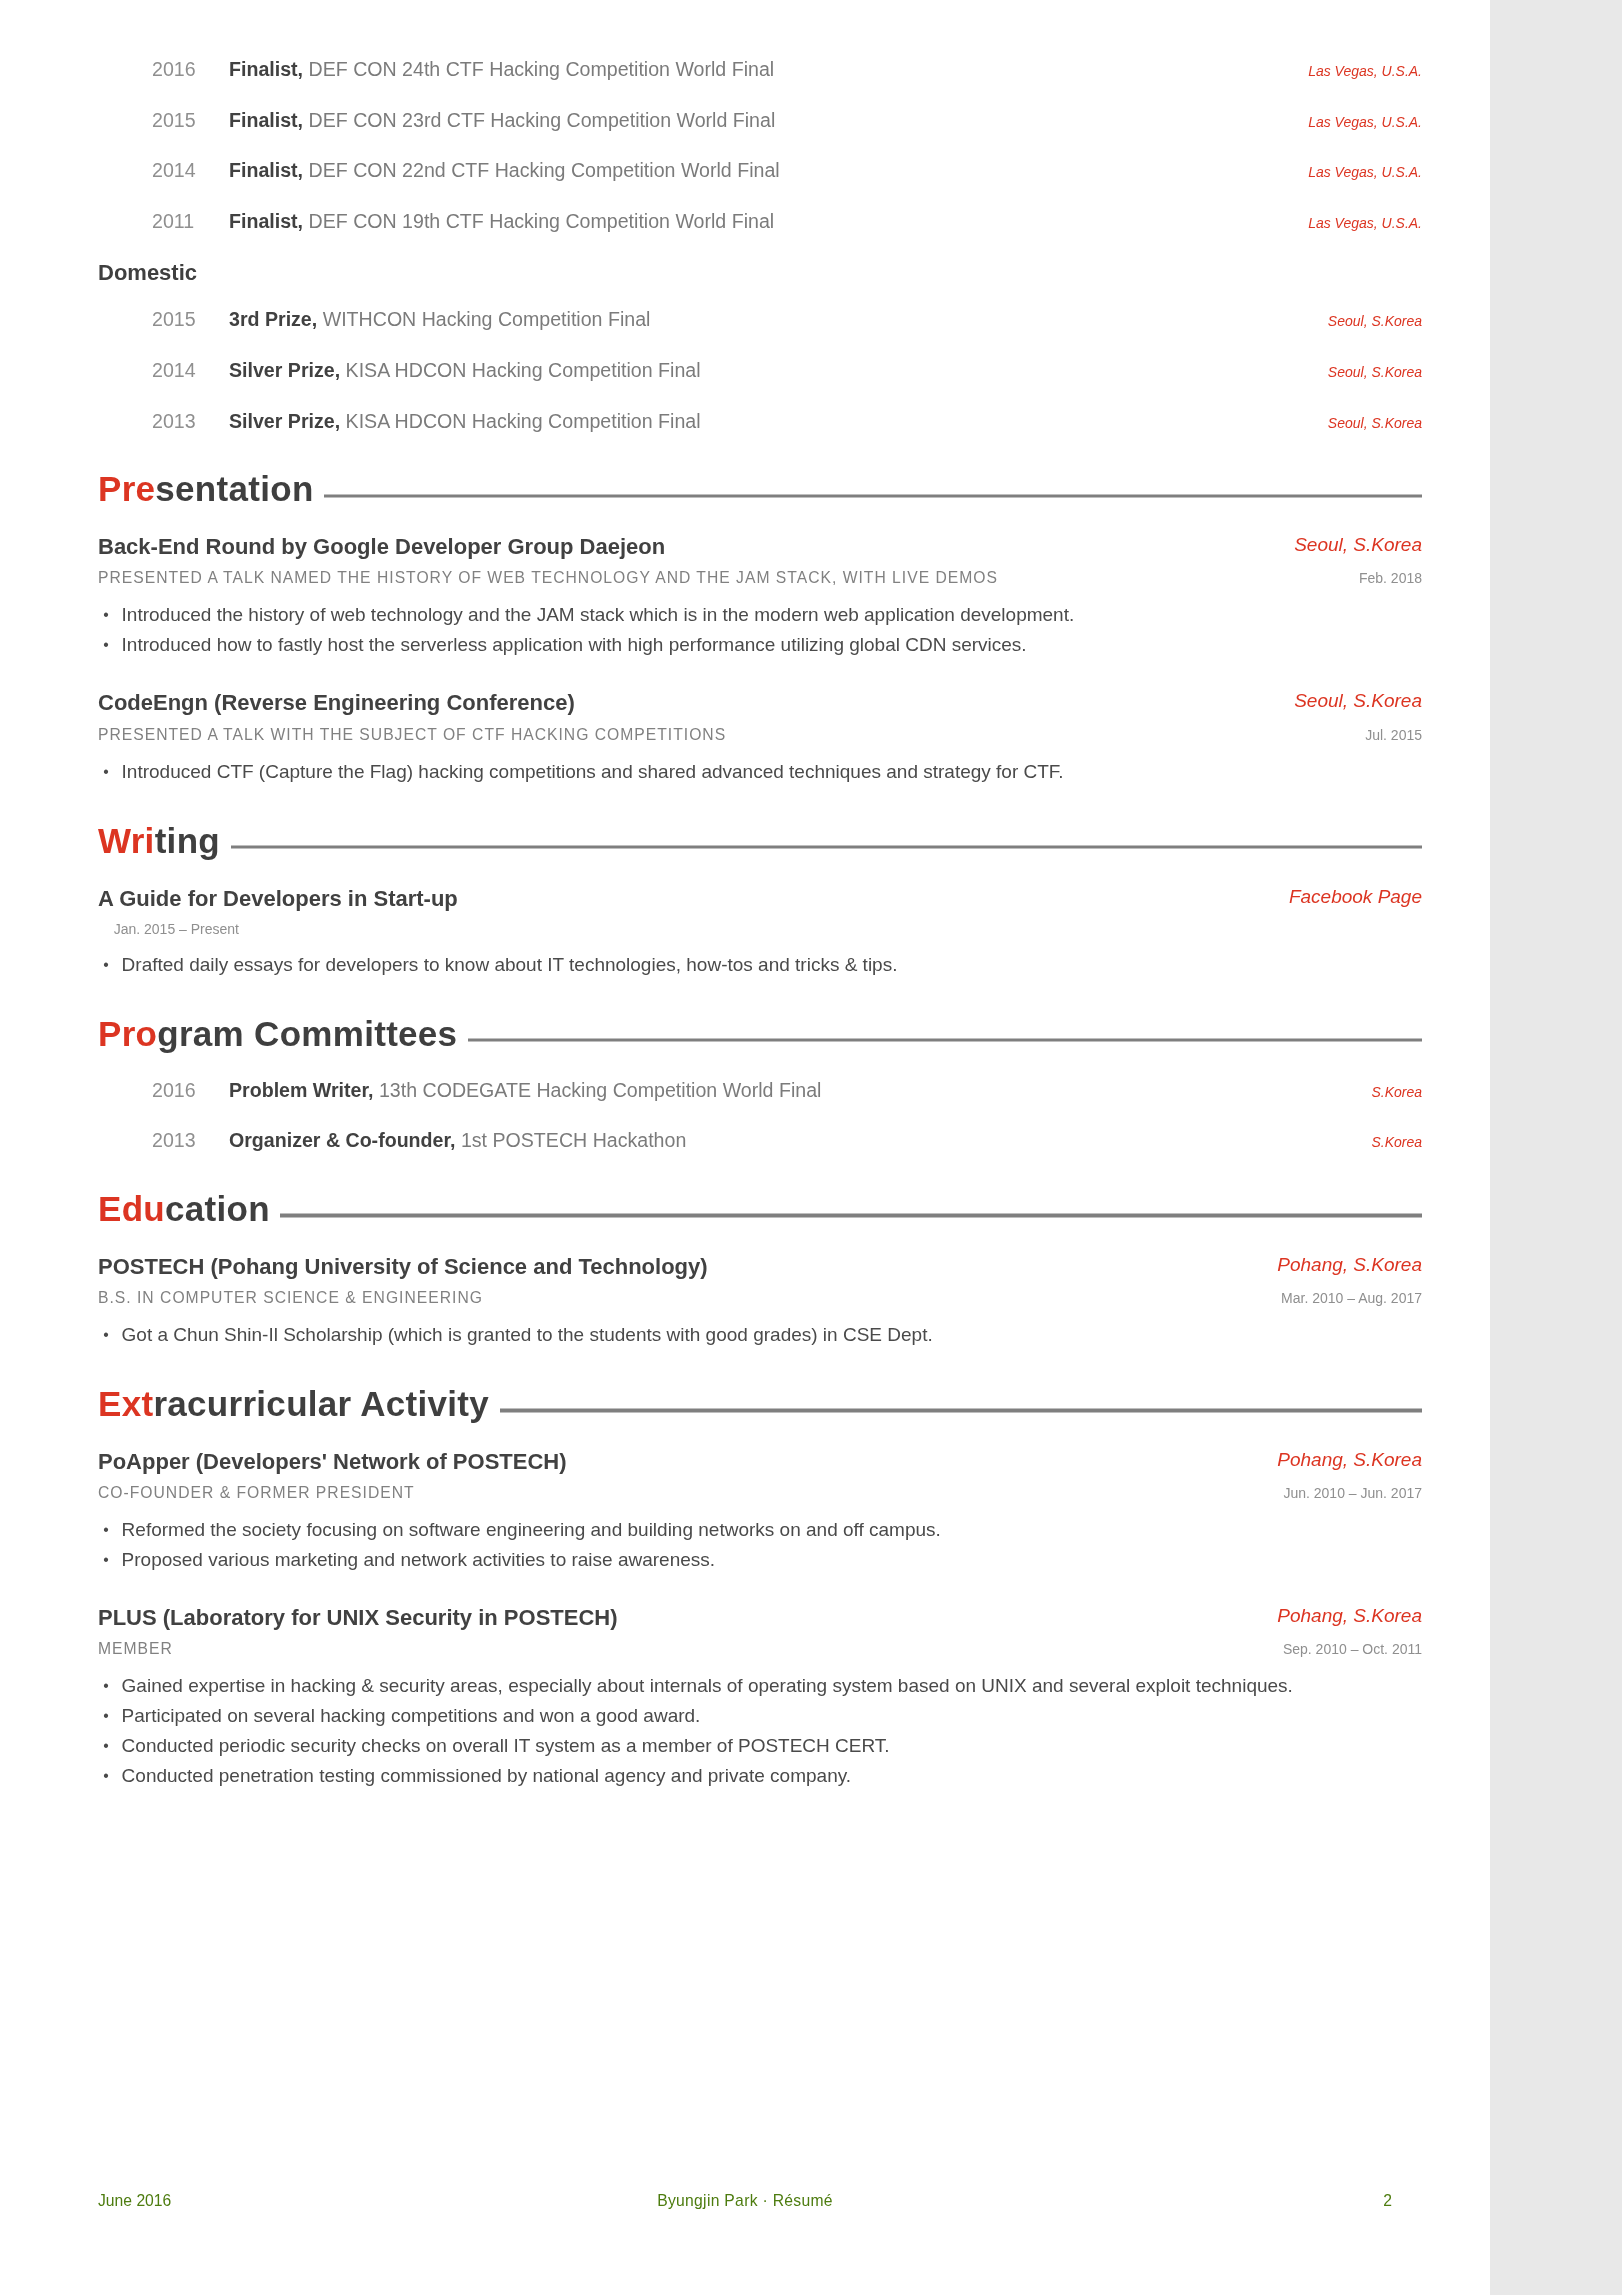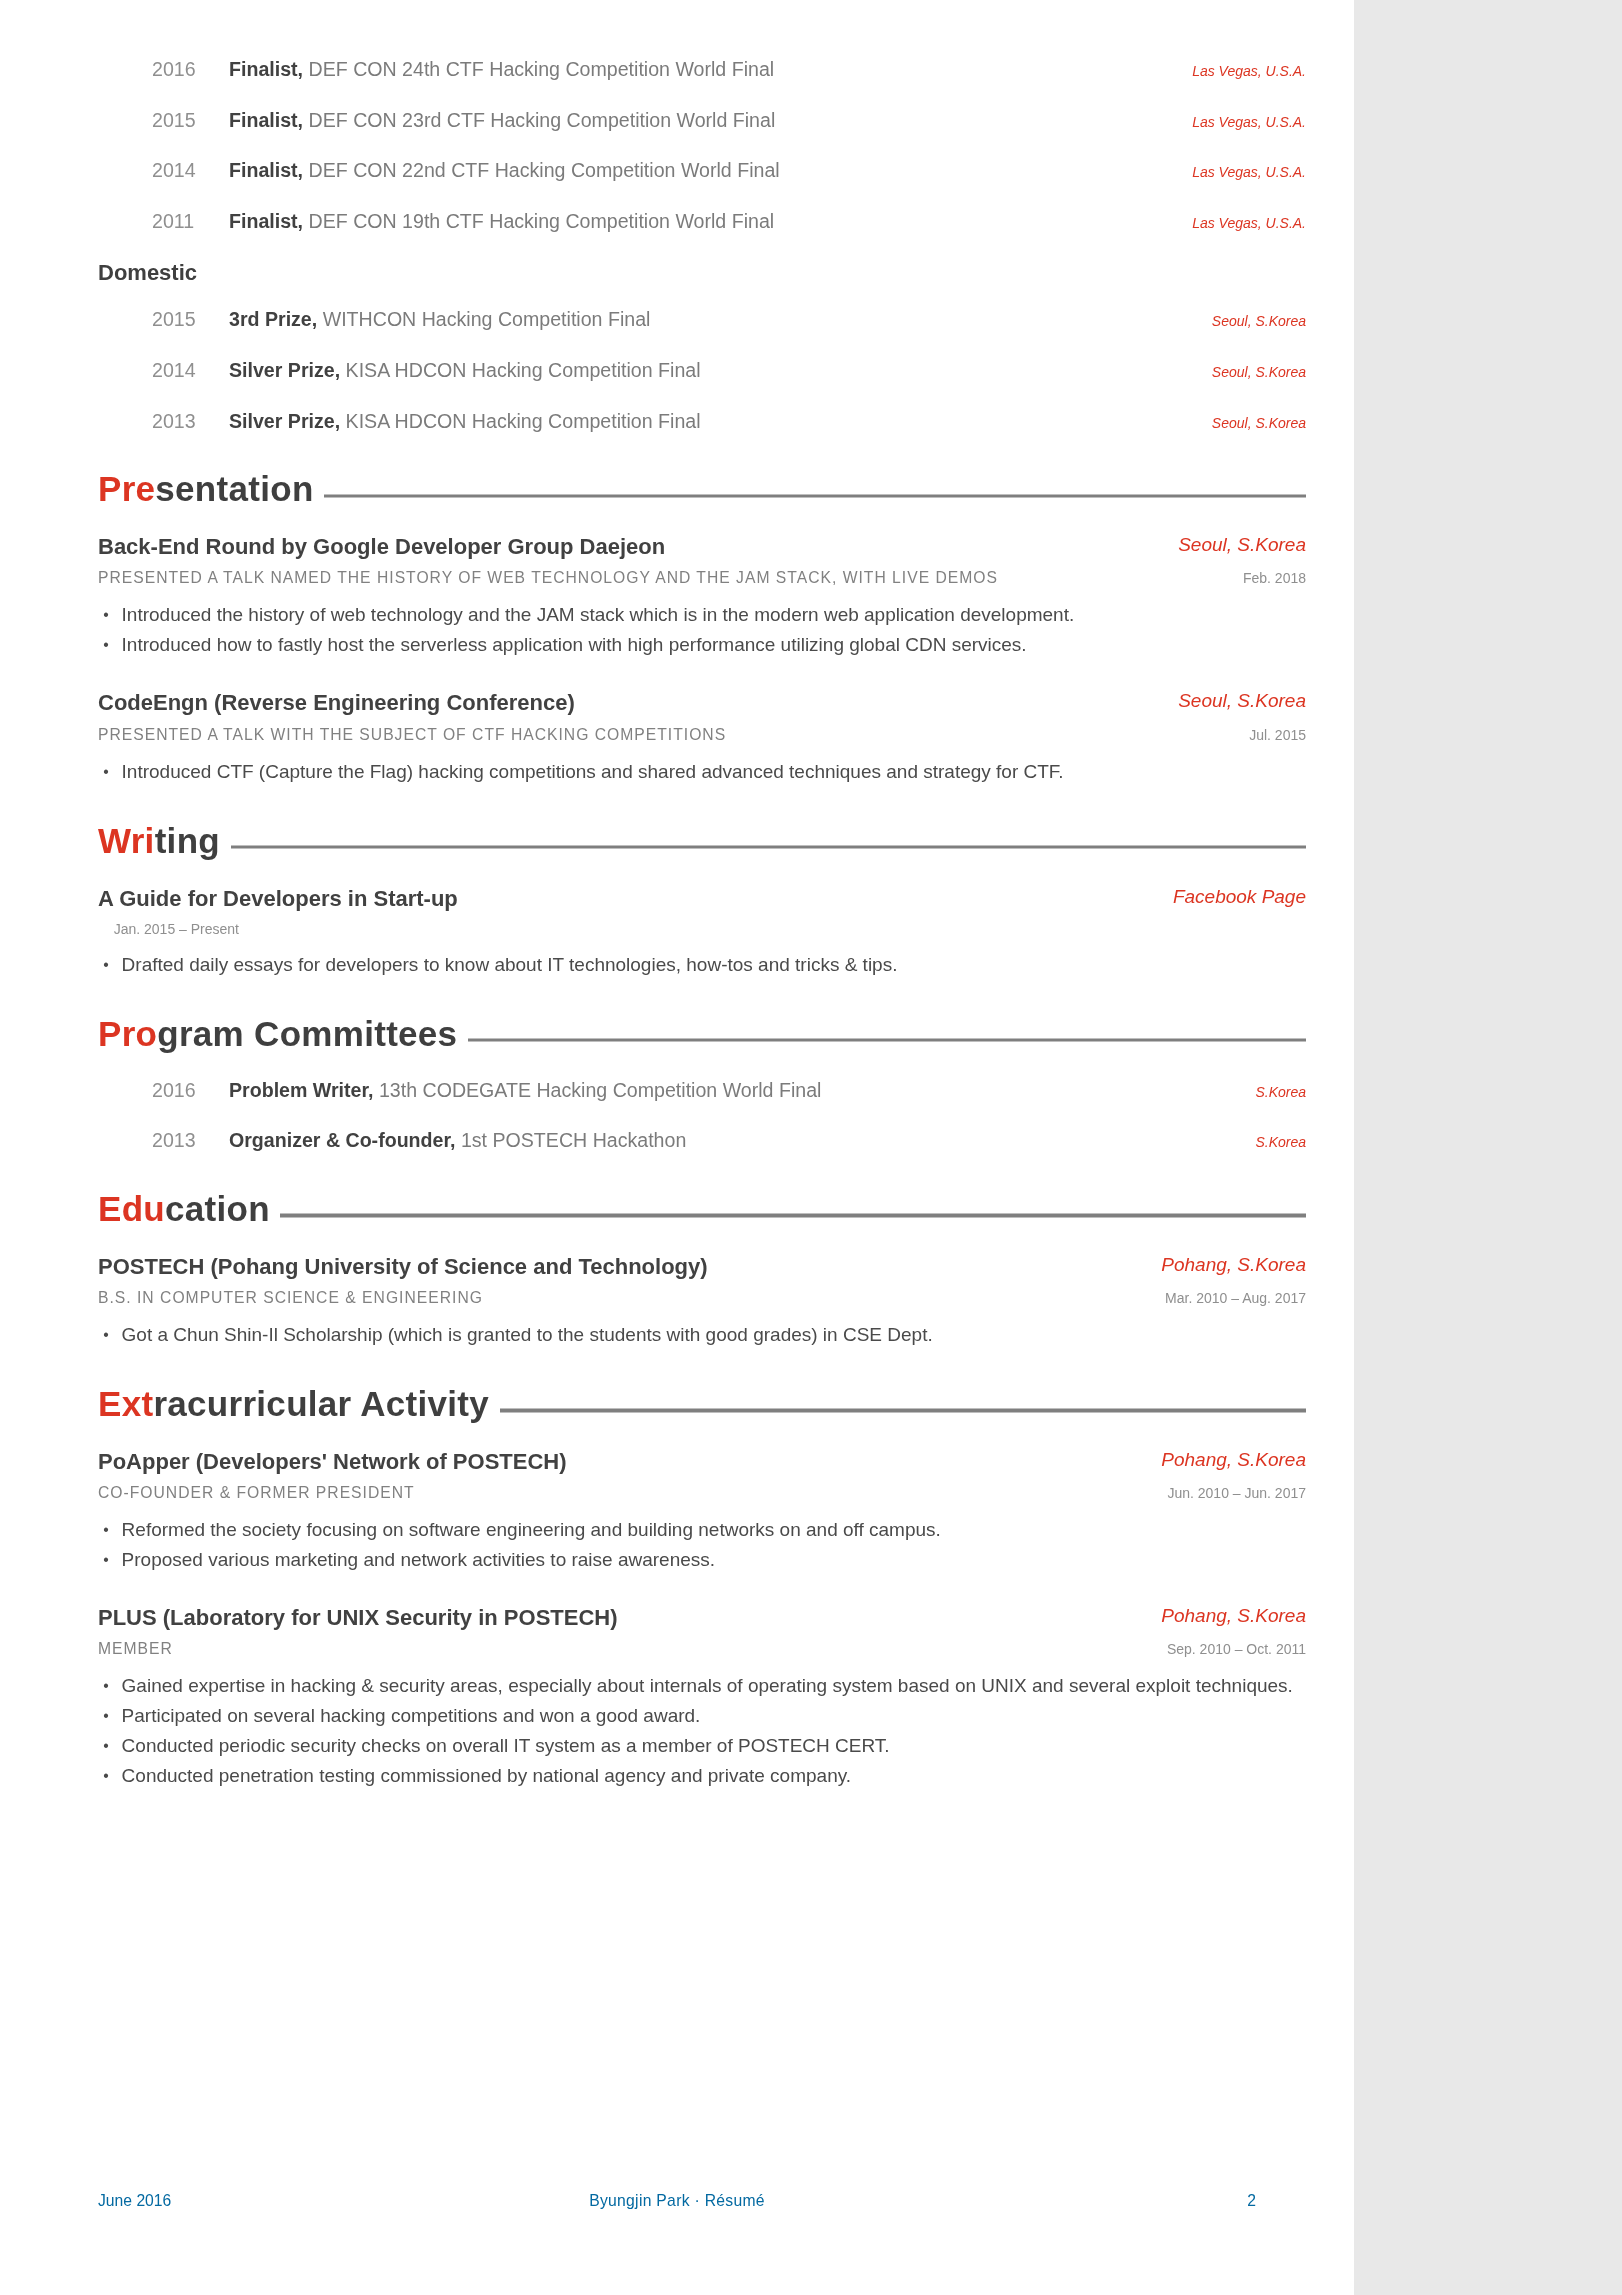--- a/index.html
+++ b/index.html
@@ -1,19 +1,19 @@
 <!DOCTYPE html>
 <html style="font-size:10.5px"><head>
 <meta charset="utf-8">
 <style>
   html,body{margin:0;padding:0;background:#e8e8e8;}
   .page{
-    width:1354px;height:2295px;position:relative;background:#ffffff;
+    width:1490px;height:2295px;position:relative;background:#ffffff;
     font-family:"Liberation Sans",sans-serif;color:#414141;overflow:hidden;
-    box-sizing:border-box;padding:58px 48px 0 98px;
+    box-sizing:border-box;padding:58px 68px 0 98px;
   }
   
   .honor-rows{margin-bottom:6.5px;}
   .honor-row{display:flex;align-items:baseline;margin:0 0 25px 54px;font-size:19.6px;line-height:23.6px;}
   .hyear{flex:0 0 77px;color:#8f8f8f;}
   .htext{flex:1 1 auto;min-width:0;}
   .htext b{color:#414141;font-weight:bold;}
   .hevent{color:#7b7b7b;}
   .hloc{flex:0 0 auto;margin-left:15.7px;color:#dc3522;font-style:italic;font-size:14px;}
   h3.subsec{font-size:22px;font-weight:bold;color:#3f3f3f;margin:18.3px 0 22px 0;}
@@ -28,21 +28,21 @@
   .etitle{font-size:22px;font-weight:bold;color:#414141;flex:1 1 auto;}
   .eloc{flex:0 0 auto;margin-left:15.7px;color:#dc3522;font-style:italic;font-size:19px;}
   .eline2{display:flex;align-items:baseline;margin-bottom:13px;}
   .erole{flex:1 1 auto;font-size:15.7px;color:#818181;text-transform:uppercase;letter-spacing:1px;}
   .edate{flex:0 0 auto;margin-left:15.7px;font-size:14px;color:#8f8f8f;}
   ul.ebullets{list-style:none;margin:0;padding:0;}
   ul.ebullets li{position:relative;padding-left:23.6px;font-size:19px;line-height:30px;color:#4a4a4a;}
   ul.ebullets li::before{content:"•";position:absolute;left:5.2px;top:0;color:#4a4a4a;font-size:15.7px;}
   
   .footer{position:absolute;left:98px;right:98px;bottom:85px;display:flex;align-items:baseline;
-          font-size:15.7px;color:#0369a1;}
+          font-size:15.7px;color:#4d7c0f;}
   .footer .f-left{flex:1;text-align:left;}
   .footer .f-center{flex:2;text-align:center;letter-spacing:0.3px;}
   .footer .f-right{flex:1;text-align:right;}
 </style>
 </head>
 <body>
 
 <div class="page">
 
   <section>

